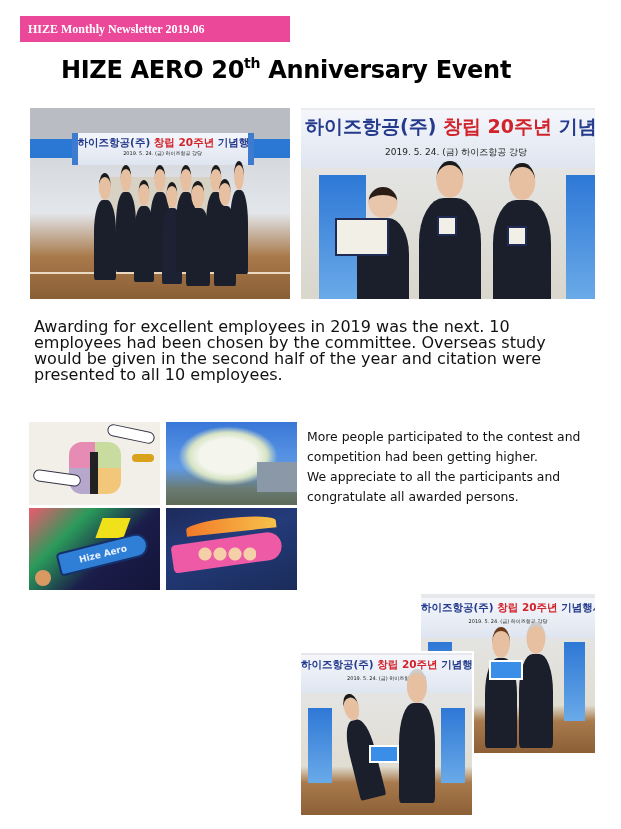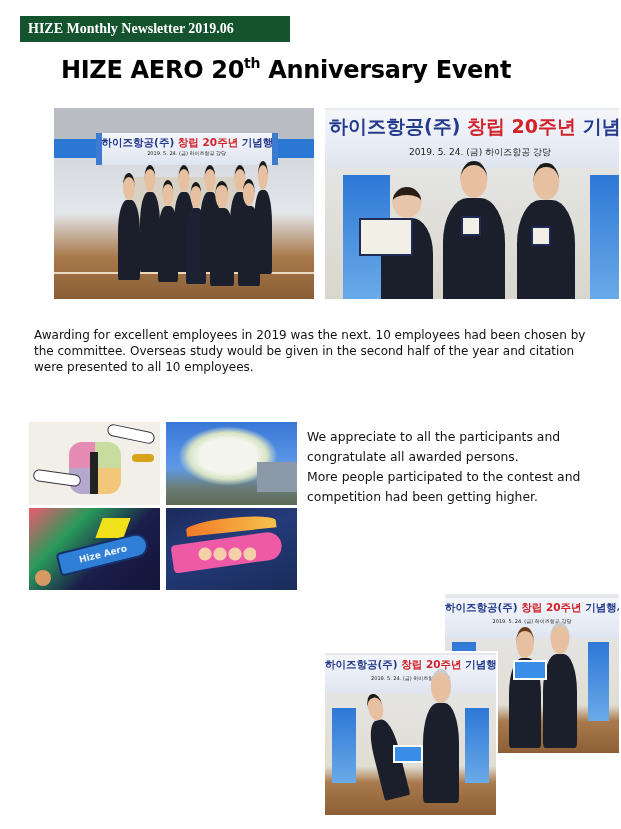--- a/index.html
+++ b/index.html
@@ -1,34 +1,34 @@
 <!DOCTYPE html>
 <html><head>
 <meta charset="utf-8">
 <style>
   * { box-sizing: border-box; margin: 0; padding: 0; }
   html, body { width: 621px; height: 829px; background: #ffffff; overflow: hidden; }
   body { position: relative; font-family: "DejaVu Sans", sans-serif; color: #111; }
 
   .banner {
     position: absolute; left: 20px; top: 16px; width: 270px; height: 26px;
-    background: #14532d; color: #ffffff;
-    font-family: "Liberation Serif", serif; font-weight: bold; font-size: 14px;
+    background: #ec4899; color: #ffffff;
+    font-family: "Liberation Serif", serif; font-weight: bold; font-size: 12px;
     line-height: 26px; padding-left: 8px; white-space: nowrap;
   }
   .title {
     position: absolute; left: 0; top: 56px; width: 572px; text-align: center;
     font-family: "DejaVu Sans", sans-serif; font-weight: bold; font-size: 24px;
     color: #000; letter-spacing: -0.3px;
   }
   .title sup { font-size: 14px; vertical-align: top; position: relative; top: -1px; }
 
   .photo { position: absolute; overflow: hidden; }
   
-  .stage-photo { background: linear-gradient(to bottom, #c9ccd2 0%, #d7dade 30%, #e3e6ea 55%, #a8794a 78%, #8a5e35 100%); margin-left: 24px; }
+  .stage-photo { background: linear-gradient(to bottom, #c9ccd2 0%, #d7dade 30%, #e3e6ea 55%, #a8794a 78%, #8a5e35 100%); }
   .stage-photo .ceiling { position:absolute; left:0; top:0; width:100%; height:18%; background:#b9bcc2; }
   .stage-photo .bluewall-l { position:absolute; left:0; top:16%; width:10%; height:56%; background:linear-gradient(#2e78d6,#6aaae8); }
   .stage-photo .bluewall-r { position:absolute; right:0; top:16%; width:10%; height:56%; background:linear-gradient(#2e78d6,#6aaae8); }
   .stage-photo .backwall { position:absolute; left:18%; top:30%; width:64%; height:45%; background:#d8d2c4; }
   .stage-photo .stripe { position:absolute; left:0; width:100%; height:2px; background:#e8d9c0; }
 
   .sign {
     position:absolute; background: linear-gradient(#f4f6fb,#dfe5f0);
     border-left: 6px solid #3c7bd0; border-right: 6px solid #3c7bd0;
     text-align:center; white-space:nowrap; overflow:hidden;
@@ -36,21 +36,21 @@
   .sign .line1 { font-family:"DejaVu Sans",sans-serif; font-weight:bold; color:#243a8c; display:block; }
   .sign .line1 .red { color:#d2232a; }
   .sign .line2 { font-family:"DejaVu Sans",sans-serif; color:#222; display:block; }
 
   .person { position:absolute; background:#1a1f2b; border-radius: 40% 40% 6% 6%; }
   .person .head { position:absolute; left:50%; top:-34%; width:56%; height:34%; transform:translateX(-50%); background:#e6c0a1; border-radius:50%; border-top:4px solid #1a1a1a; }
   .plaque { position:absolute; background:#f1efe6; border:2px solid #1f2a55; }
 
   .text-block { position:absolute; font-family:"DejaVu Sans",sans-serif; color:#111; }
   .text-block p { margin:0; }
-  .p1 { left: 34px; top: 327px; width: 560px; font-size: 12px; line-height: 16px; }
+  .p1 { left: 34px; top: 319px; width: 560px; font-size: 16px; line-height: 16px; }
   .p2 { left: 307px; top: 427px; width: 300px; font-size: 12.4px; line-height: 20px; }
   .p2 sup { font-size: 8px; vertical-align: top; position:relative; top:-2px; }
   .p3 { left: 18px; top: 618px; width: 268px; font-size: 12.4px; line-height: 16.4px; }
 
   .art { position:absolute; overflow:hidden; }
   .art1 { left:29px; top:422px; width:131px; height:83px; background: radial-gradient(circle at 50% 55%, #b8d8e6 0 28%, #f2efe8 29%); }
   .art1 .q1 { position:absolute; left:40px; top:20px; width:26px; height:26px; background:#e58bb4; border-radius:50% 0 0 0; }
   .art1 .q2 { position:absolute; left:66px; top:20px; width:26px; height:26px; background:#c8dca0; border-radius:0 50% 0 0; }
   .art1 .q3 { position:absolute; left:40px; top:46px; width:26px; height:26px; background:#b5a8cc; border-radius:0 0 0 50%; }
   .art1 .q4 { position:absolute; left:66px; top:46px; width:26px; height:26px; background:#f3c77a; border-radius:0 0 50% 0; }
@@ -166,22 +166,22 @@
     </div>
   <div class="planet"></div>
 </div>
 <div class="art art4" title="Artwork: colorful airplane with family faces">
   <div class="band"></div>
     <div class="pink"></div>
     <div class="faces"></div>
 </div>
 
 <div class="text-block p2">
+  <p>More people participated to the contest and competition had been getting higher.</p>
   <p>We appreciate to all the participants and congratulate all awarded persons.</p>
-  <p>More people participated to the contest and competition had been getting higher.</p>
 </div>
 
 <div class="text-block p3">
 </div>
 
 <div class="photo stage-photo" style="left:421px; top:594px; width:174px; height:159px; background:linear-gradient(#e6e8ec 0%, #e0ddd2 70%, #a87a4c 80%, #8c5f36 100%);" title="CEO with lucky draw winner holding prize board">
   <div class="bluewall-l" style="top:30%; height:50%; width:14%; left:4%;"></div>
   <div class="bluewall-r" style="top:30%; height:50%; width:12%; right:6%;"></div>
   <div class="sign" style="left:0; top:4px; width:100%; height:40px; border:none; padding-top:3px;">
     <span class="line1" style="font-size:10.5px;"><span>하이즈항공(주) </span><span class="red">창립 20주년</span><span> 기념행사</span></span>

